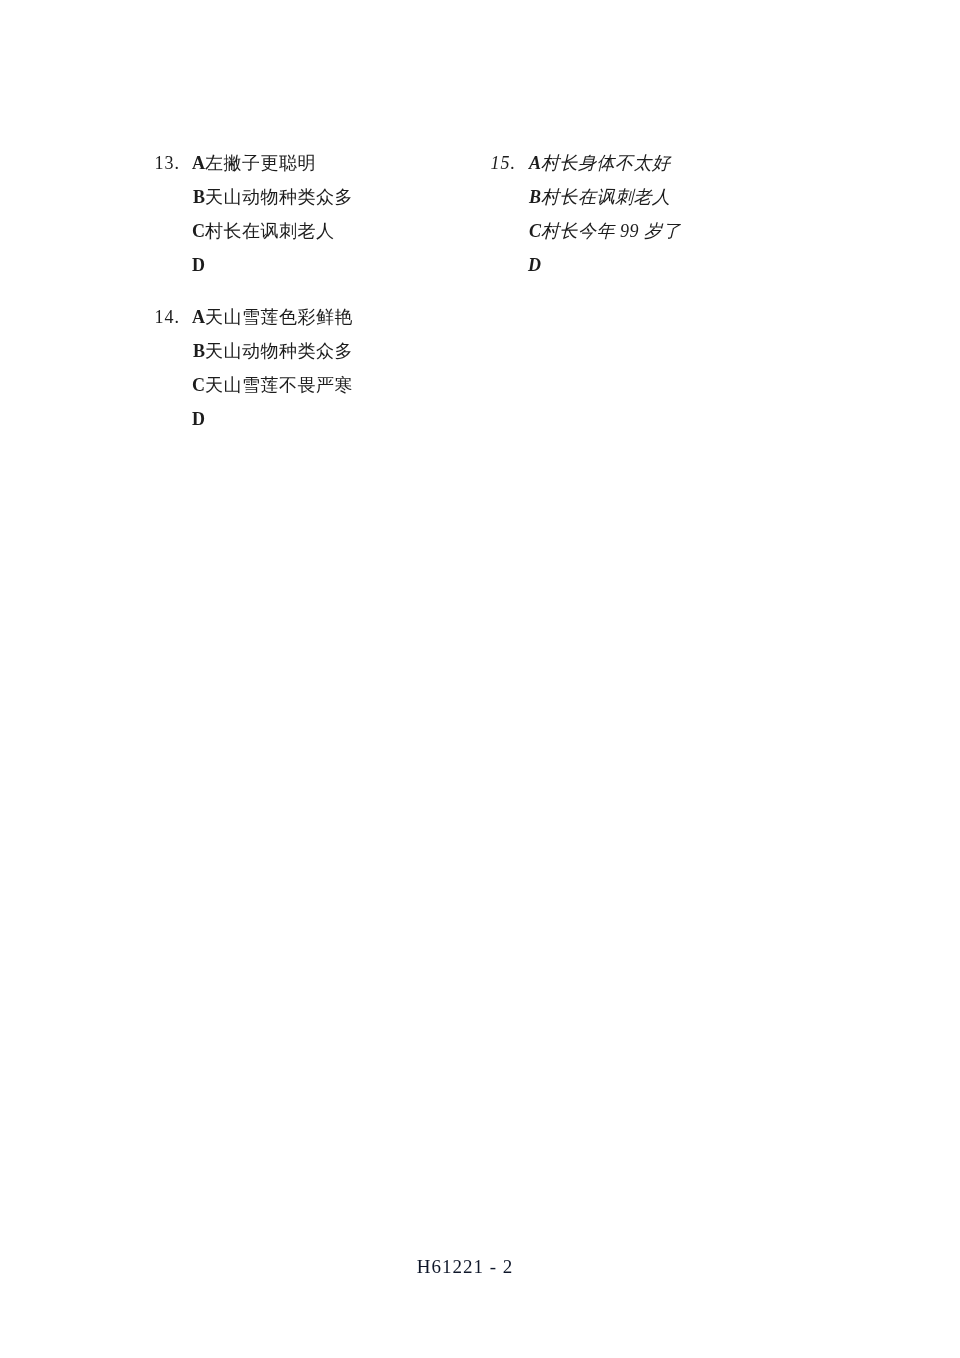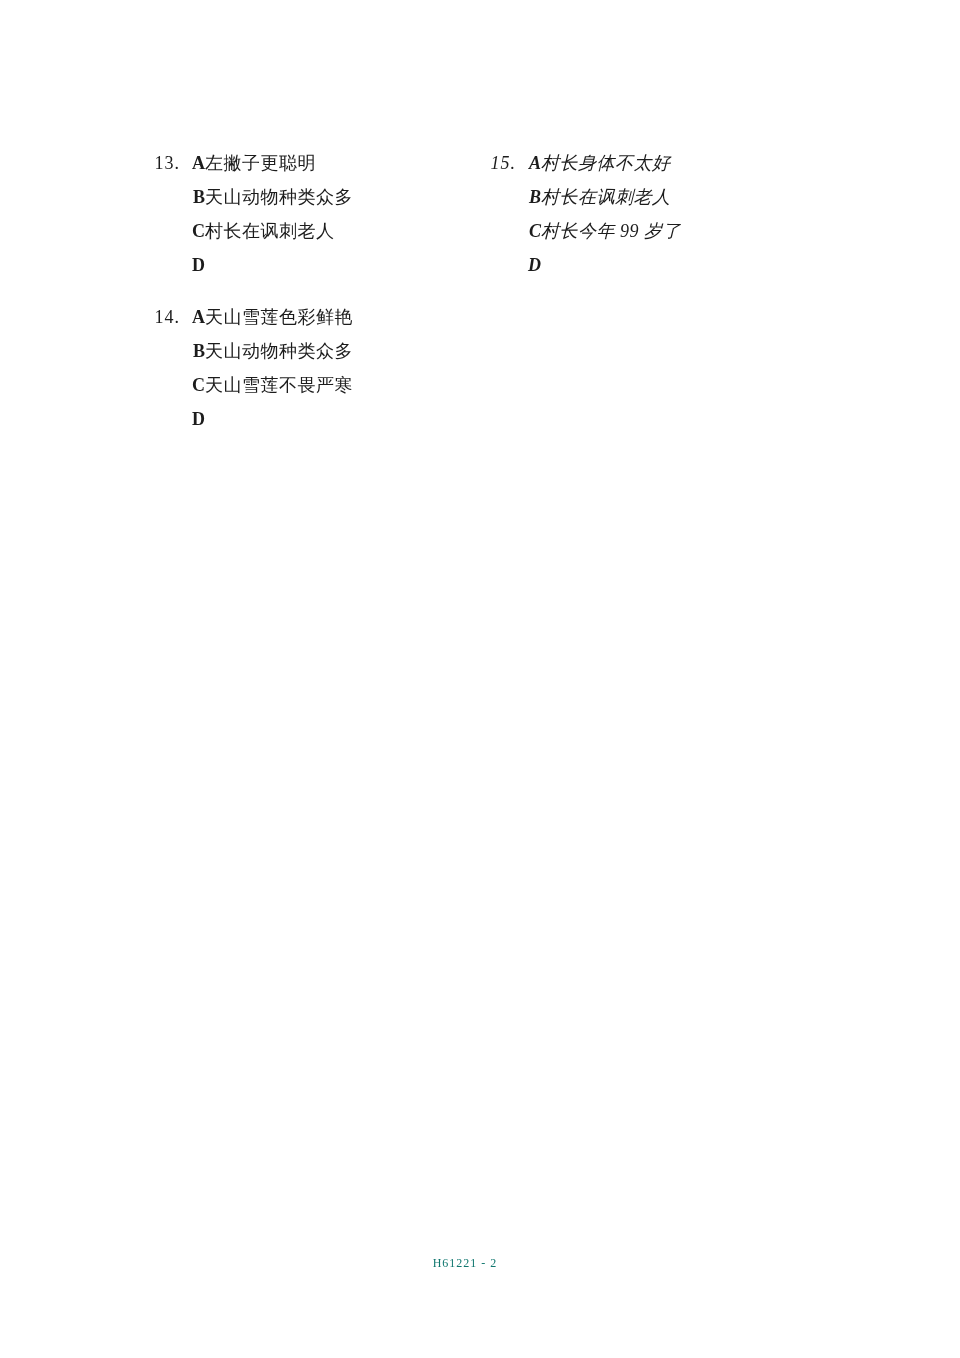--- a/index.html
+++ b/index.html
@@ -54,23 +54,23 @@
   .otext {
     font-size: 18px;
     letter-spacing: 0.5px;
   }
   .footer {
     position: absolute;
     top: 1256px;
     left: 0;
     right: 30px;
     text-align: center;
-    font-size: 12px;
+    font-size: 19px;
     letter-spacing: 1px;
-    color: #0f766e;
+    color: #0f172a;
   }
 </style>
 </head>
 <body>
 
 <div class="page">
 
   <div class="col col-left">
 
     <div class="question">

